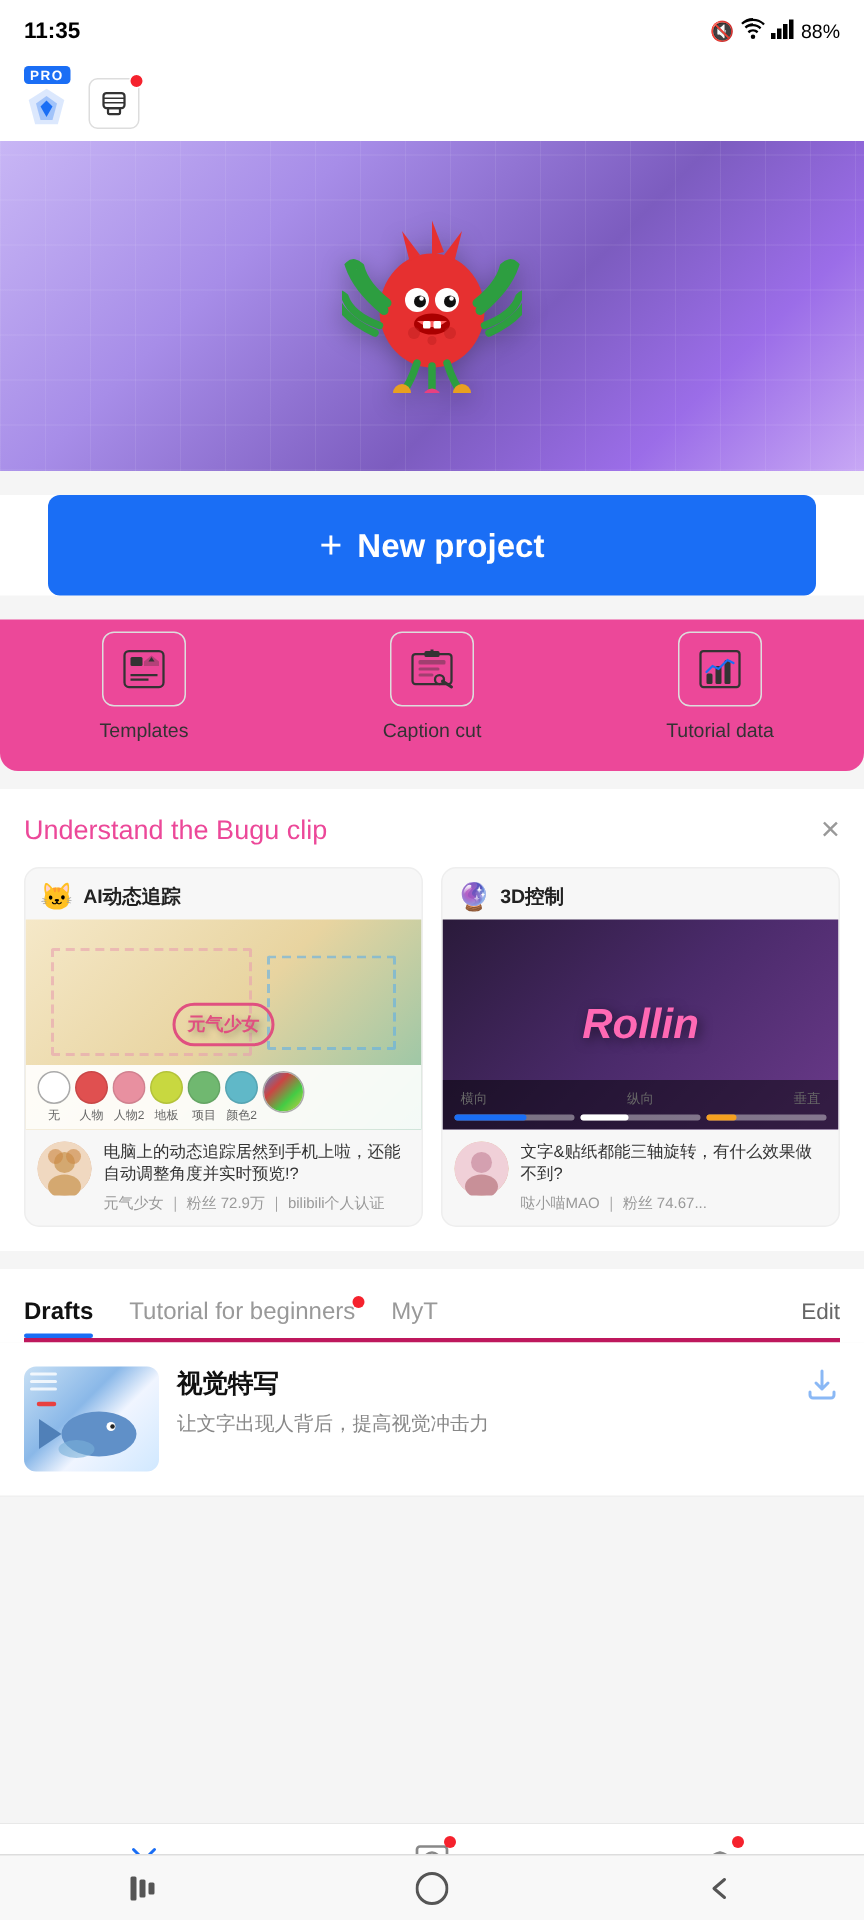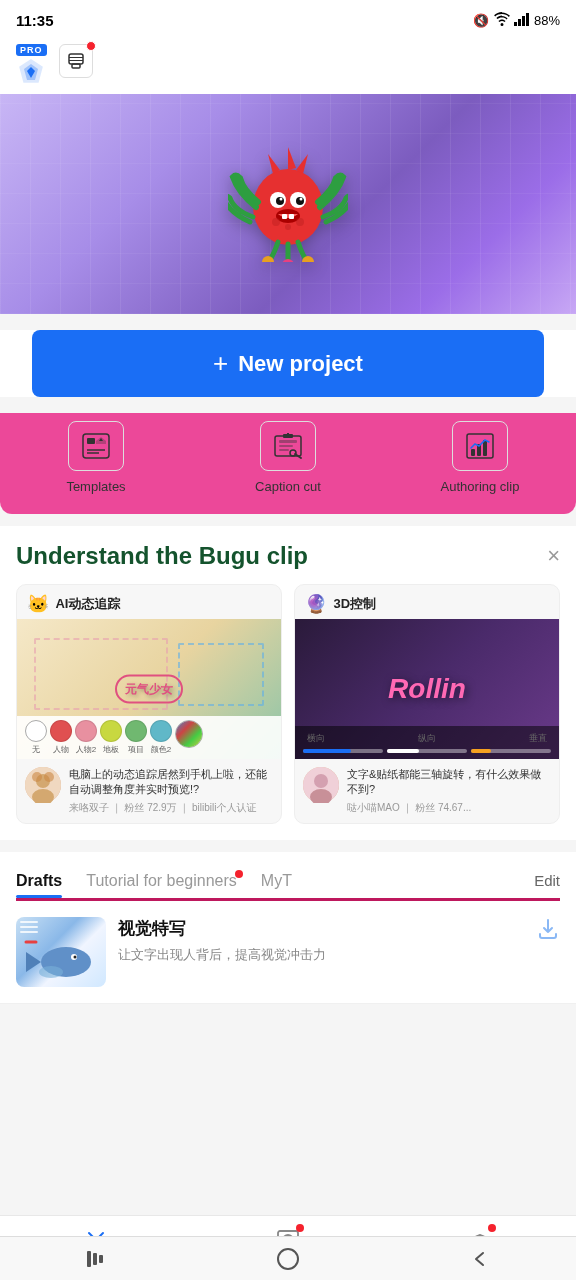--- a/index.html
+++ b/index.html
@@ -43,21 +43,21 @@
       background: #fff;
     }
     .app-logo {
       font-size: 26px;
       font-weight: 900;
       color: #1a6ef5;
       letter-spacing: -1px;
     }
     .app-bar-right {
       display: flex;
-      align-items: flex-start;
+      align-items: flex-end;
       gap: 12px;
     }
     .pro-badge-wrap {
       position: relative;
       display: flex;
       flex-direction: column;
       align-items: center;
     }
     .pro-badge {
       background: #1a6ef5;
@@ -184,23 +184,23 @@
       margin: 0 0 12px 0;
       padding: 16px;
     }
     .bugu-header {
       display: flex;
       justify-content: space-between;
       align-items: center;
       margin-bottom: 14px;
     }
     .bugu-title {
-      font-size: 24px;
-      font-weight: 700;
-      color: #14532d;
+      font-size: 18px;
+      font-weight: 400;
+      color: #ec4899;
     }
     .bugu-close {
       font-size: 22px;
       color: #999;
       cursor: pointer;
       line-height: 1;
     }
     .bugu-cards {
       display: flex;
       gap: 12px;
@@ -624,21 +624,21 @@
   <div class="quick-action-item">
     <div class="quick-action-icon">
       <svg width="30" height="28" viewBox="0 0 30 28" fill="none">
         <rect x="2" y="2" width="26" height="24" rx="2" stroke="#333" stroke-width="1.5"></rect>
         <rect x="6" y="17" width="4" height="7" rx="1" fill="#333"></rect>
         <rect x="12" y="12" width="4" height="12" rx="1" fill="#333"></rect>
         <rect x="18" y="8" width="4" height="16" rx="1" fill="#333"></rect>
         <path d="M6,16 L10,12 L14,14 L20,8 L24,10" stroke="#1a6ef5" stroke-width="1.5" fill="none" stroke-linecap="round"></path>
       </svg>
     </div>
-    <span class="quick-action-label">Authoring clip</span>
+    <span class="quick-action-label">Tutorial data</span>
   </div>
 </div>
 
 <div class="bugu-section">
   <div class="bugu-header">
     <span class="bugu-title">Understand the Bugu clip</span>
     <span class="bugu-close">×</span>
   </div>
   <div class="bugu-cards">
 
@@ -689,21 +689,21 @@
           <svg width="36" height="36" viewBox="0 0 36 36">
             <circle cx="18" cy="18" r="18" fill="#f0d8c0"></circle>
             <circle cx="18" cy="14" r="7" fill="#d4a870"></circle>
             <ellipse cx="18" cy="30" rx="11" ry="8" fill="#d4a870"></ellipse>
             <circle cx="12" cy="10" r="5" fill="#cc8844" opacity="0.6"></circle>
             <circle cx="24" cy="10" r="5" fill="#cc8844" opacity="0.6"></circle>
           </svg>
         </div>
         <div class="card-text">
           <div class="card-desc">电脑上的动态追踪居然到手机上啦，还能自动调整角度并实时预览!?</div>
-          <div class="card-meta">来咯双子 ｜ 粉丝  72.9万 ｜ bilibili个人认证</div>
+          <div class="card-meta">元气少女 ｜ 粉丝  72.9万 ｜ bilibili个人认证</div>
         </div>
       </div>
     </div>
 
     <div class="bugu-card">
       <div class="bugu-card-tag">
         <span class="tag-icon">🔮</span>
         <span>3D控制</span>
       </div>
       <div class="bugu-card-image rollin">

